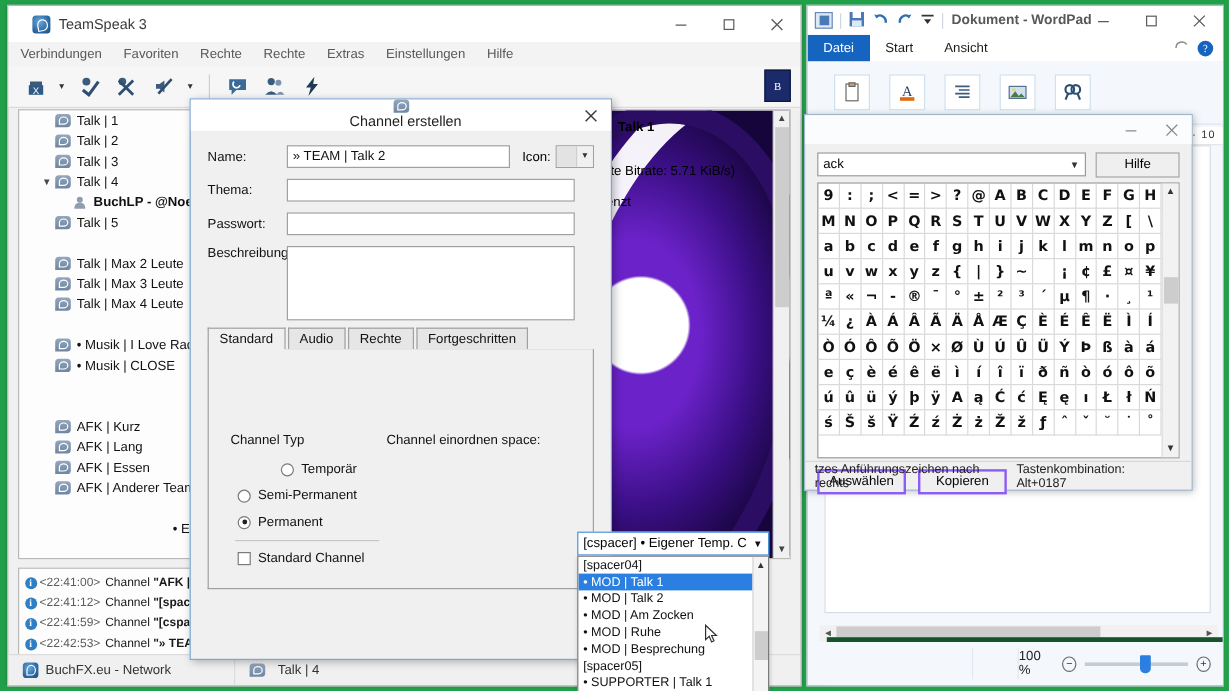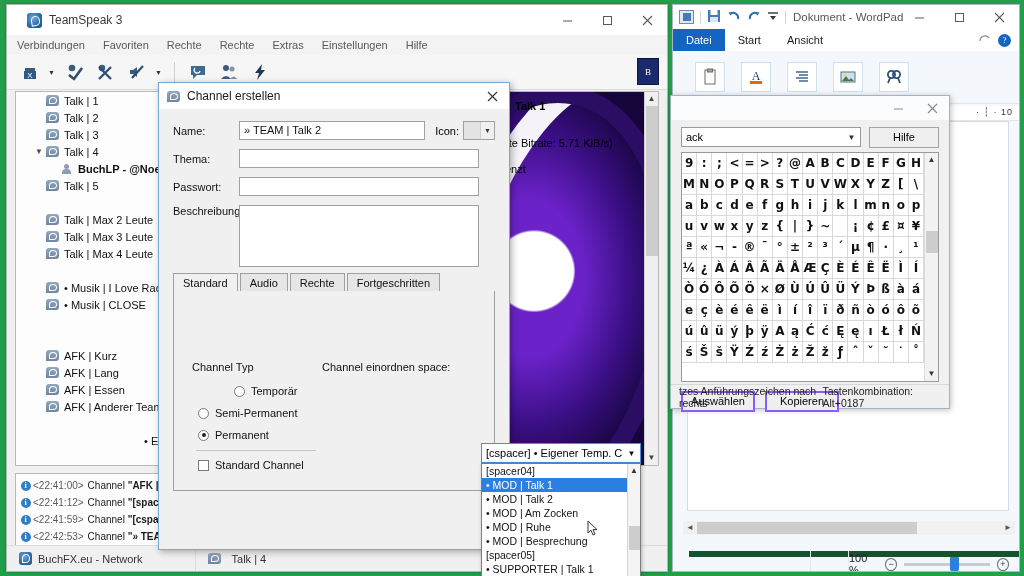--- a/index.html
+++ b/index.html
@@ -128,21 +128,21 @@
   .sb-logo{ width:13px;height:13px;border-radius:3px;
     background:radial-gradient(circle at 40% 35%, #6ea8dc 0%, #2f6ea8 55%, #1b4c7a 100%);position:relative;}
   .sb-logo:after{content:"";position:absolute;left:3px;top:2px;width:6px;height:7px;
     border:1.4px solid #fff;border-radius:50% 50% 50% 0;}
 
   
   #dlg {
     position:absolute; left:158px; top:82px; width:352px; height:468px;
     background:#f0f0f0; border:1px solid #7ba7d7; box-shadow:2px 2px 7px rgba(0,0,0,.3);
   }
-  #dlg-title{ height:26px; display:flex; align-items:center; padding-left:8px; background:#fff; }
+  #dlg-title{ height:26px; display:flex; align-items:center; padding-left:8px; background:#fff;flex-direction:column; }
   #dlg-title .dicon{ width:13px;height:11px;margin-right:7px;position:relative;flex:none;
     background:linear-gradient(180deg,#93a7bd 0%,#6f86a1 100%);border-radius:3px 3px 3px 0;}
   #dlg-title .dicon:after{content:"";position:absolute;left:3px;top:2px;width:6px;height:5px;
     border:1.4px solid #fff;border-radius:50% 50% 50% 0;}
   #dlg-title .t{ font-size:12px; color:#202020;}
   #dlg-close{ position:absolute; right:4px; top:2px; width:26px; height:22px;
     display:flex;align-items:center;justify-content:center; color:#444; }
 
   .f-row{ display:flex; align-items:center; margin:0 14px 9px 14px; }
   .f-lab{ width:66px; font-size:11px; color:#111; flex:none;}
@@ -199,55 +199,55 @@
     position:absolute; left:672px; top:4px; width:348px; height:568px;
     background:#f4f7fb; border:1px solid #aab6c4; overflow:hidden;
   }
   #wp-titlebar{ height:24px; background:#fff; display:flex; align-items:center; padding-left:6px;
     position:relative; }
   .wp-qa{ display:flex; align-items:center; gap:6px; }
   .wp-appicon{ width:15px;height:14px;border:1px solid #6a8cb5;background:#dce8f5;
     display:flex;align-items:center;justify-content:center;}
   .wp-appicon i{ display:block;width:8px;height:8px;background:#4a7ab5;}
   .qsep{ width:1px;height:13px;background:#cfd6de;}
-  #wp-title{ margin-left:7px; font-size:11.5px; color:#585858;}
+  #wp-title{ margin-left:7px; font-size:11.5px; color:#585858;font-weight:bold;}
   #wp-ribbon-tabs{ height:22px; background:#fff; display:flex; align-items:stretch; }
   .rtab{ padding:0 13px; display:flex; align-items:center; font-size:11px; color:#1b1b1b;}
   .rtab.file{ background:#1565c0; color:#fff; font-weight:normal;}
   #wp-ribbon-right{ margin-left:auto; display:flex; align-items:center; gap:8px; padding-right:8px;}
   .helpcirc{ width:13px;height:13px;border-radius:50%;background:#1565c0;color:#fff;font-size:9px;
     display:flex;align-items:center;justify-content:center; font-family:"Liberation Serif",serif;}
   #wp-ribbon{ height:53px; background:#f4f7fb; border-bottom:1px solid #dfe5ec;
     display:flex; align-items:center; gap:16px; padding-left:22px;}
   .rbtn{ width:30px;height:30px;border:1px solid #cfe0f0;background:#fff;
     display:flex;align-items:center;justify-content:center;}
   #wp-ruler{ position:absolute; left:0; right:0; top:101px; height:15px; background:#fff;
     border-bottom:1px solid #e2e6ea; }
   #wp-ruler .rr{ position:absolute; right:6px; top:1px; font-size:9px; color:#333; letter-spacing:1px;}
   #wp-page{ position:absolute; left:14px; top:116px; right:10px; bottom:60px; background:#fff;
     border:1px solid #d7dde4;}
   #wp-hscroll{ position:absolute; left:10px; right:4px; bottom:36px; height:14px; background:#f1f1f1;}
   #wp-hscroll .th{ position:absolute; left:14px; top:1px; width:220px; height:12px; background:#cdcdcd;}
   #wp-hscroll .l,#wp-hscroll .r{ position:absolute; top:0; width:14px; height:14px;
     font-size:8px; text-align:center; line-height:14px; color:#555;}
   #wp-hscroll .l{left:0;} #wp-hscroll .r{right:0;}
-  #wp-status{ position:absolute; left:16px; right:0; bottom:0; height:20px; background:#f4f7fb;
-    border-top:6px solid #14532d; display:flex; align-items:center; }
+  #wp-status{ position:absolute; left:16px; right:0; bottom:0; height:40px; background:#f4f7fb;
+    border-top:4px solid #14532d; display:flex; align-items:center; }
   #wp-status .cell{ height:26px; border-right:1px solid #e3e8ee; }
   #wp-zoom{ margin-left:auto; display:flex; align-items:center; gap:7px; padding-right:10px;
     font-size:11px; color:#222;}
   .zbtn{ width:13px;height:13px;border-radius:50%;border:1px solid #6b6b6b;color:#333;font-size:9px;
     display:flex;align-items:center;justify-content:center; background:#f4f7fb;}
   .ztrack{ width:92px; height:3px; background:#c6ccd3; position:relative; }
   .zthumb{ position:absolute; left:46px; top:-6px; width:9px; height:15px; background:#2a7fe0;
     border-radius:1px 1px 4px 4px;}
 
   
   #cm{
-    position:absolute; left:670px; top:95px; width:280px; height:314px;
+    position:absolute; left:670px; top:95px; width:324px; height:314px;
     background:#f0f0f0; border:1px solid #9eb4cb; box-shadow:1px 1px 6px rgba(0,0,0,.25);
   }
   #cm-title{ height:24px; position:relative; background:#fbfcfd;}
   #cm-title .wbtns{ height:24px; }
   #cm-title .wbtn{ width:34px; height:24px; }
   #cm-row1{ position:absolute; left:0; right:0; top:30px; height:22px; display:flex;
     align-items:center; padding:0 10px; gap:8px;}
   #cm-font{ flex:1; height:20px; border:1px solid #9a9a9a; background:#fff; display:flex;
     align-items:center; font-size:11px; padding-left:4px;}
   #cm-font .arr{ margin-left:auto; width:17px; text-align:center; font-size:8px; color:#333;}

